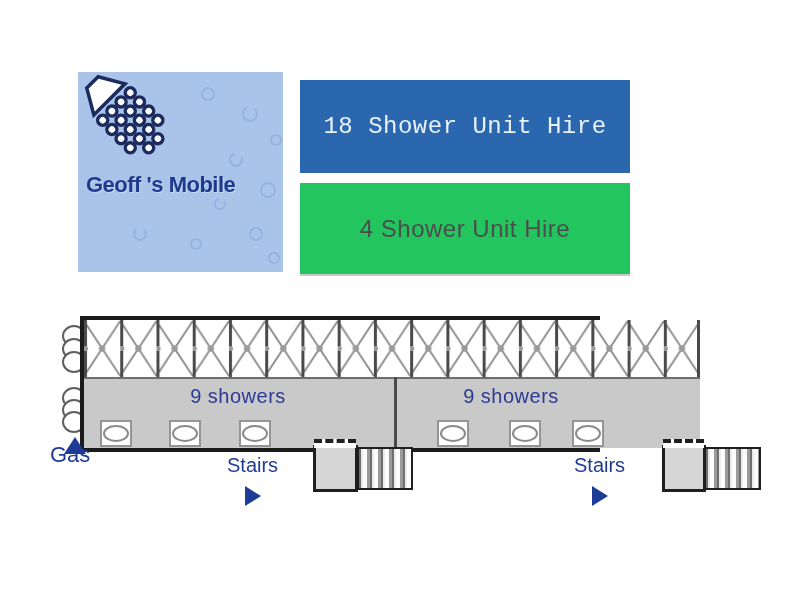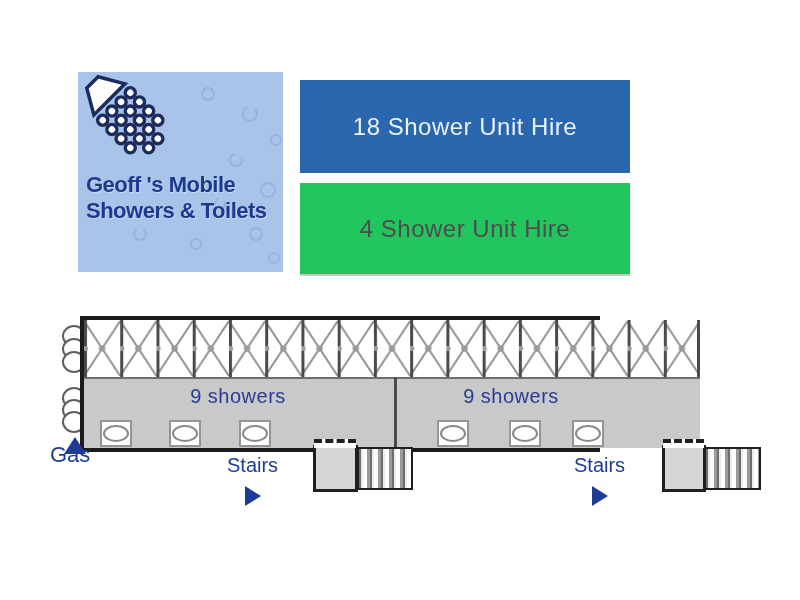--- a/index.html
+++ b/index.html
@@ -7,27 +7,28 @@
     position:relative;width:800px;height:600px;overflow:hidden;background:#ffffff;
     font-family:"Liberation Sans", sans-serif;
   }
   
   .logo{position:absolute;left:78px;top:72px;width:205px;height:200px;background:#aac3e8;cursor:pointer;}
   .logo svg{position:absolute;left:0;top:0;}
   .logo-text{
     position:absolute;left:8px;top:100px;color:#1d3a8f;font-weight:bold;
     font-size:22px;line-height:1.18;letter-spacing:-0.5px;
     text-shadow:1px 1px 0 rgba(255,255,255,0.35);
+    text-align:right;
   }
   
   .btn{
     position:absolute;left:300px;width:330px;height:93px;border:none;
     font-family:"Liberation Sans", sans-serif;font-size:24px;letter-spacing:0.5px;cursor:pointer;
   }
-  .btn-primary{top:80px;background:#2b67ae;color:#e9f1f9;}
+  .btn-primary{top:80px;background:#2b67ae;color:#e9f1f9;font-family:Liberation Mono, monospace;}
   .btn-secondary{top:183px;background:#22c55e;color:#4d4d4d;border-bottom:2px solid #c9c9c9;}
   
   .trailer{
     position:absolute;left:80px;top:316px;width:520px;height:136px;
     border:4px solid #1b1b1b;background:#fff;box-sizing:border-box;
   }
   .truss{position:absolute;left:0;top:0;}
   .shower-area{
     position:absolute;left:0;top:57px;width:616px;height:71px;
     background:#c9c9c9;border-top:2px solid #6e6e6e;box-sizing:border-box;
@@ -124,21 +125,20 @@
             <circle cx="-6.5" cy="51" r="5"></circle>
             <circle cx="6.5" cy="51" r="5"></circle>
             <circle cx="19.5" cy="51" r="5"></circle>
           <circle cx="-6.5" cy="64" r="5"></circle>
             <circle cx="6.5" cy="64" r="5"></circle>
         </g>
       </g>
     </svg>
     <div class="logo-text">
       <div>Geoff 's Mobile</div>
-      <div>Showers &amp; Toilets</div>
     </div>
   </div>
 
   <button class="btn btn-primary">18 Shower Unit Hire</button>
   <button class="btn btn-secondary">4 Shower Unit Hire</button>
 
   <div>
 
     <div class="bottle" style="top:325px"></div>
     <div class="bottle" style="top:338px"></div>

